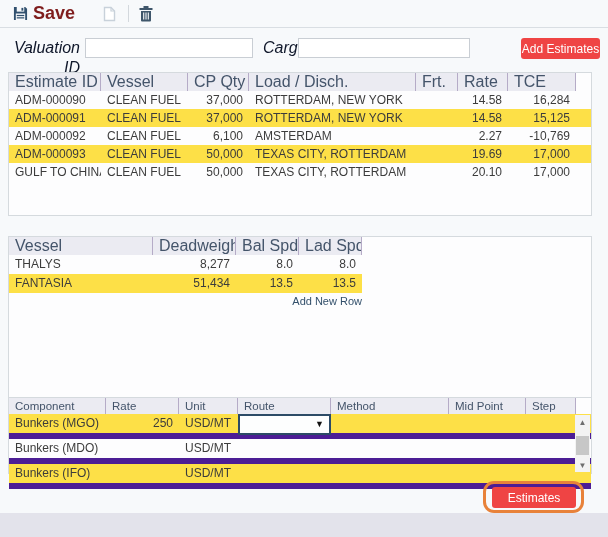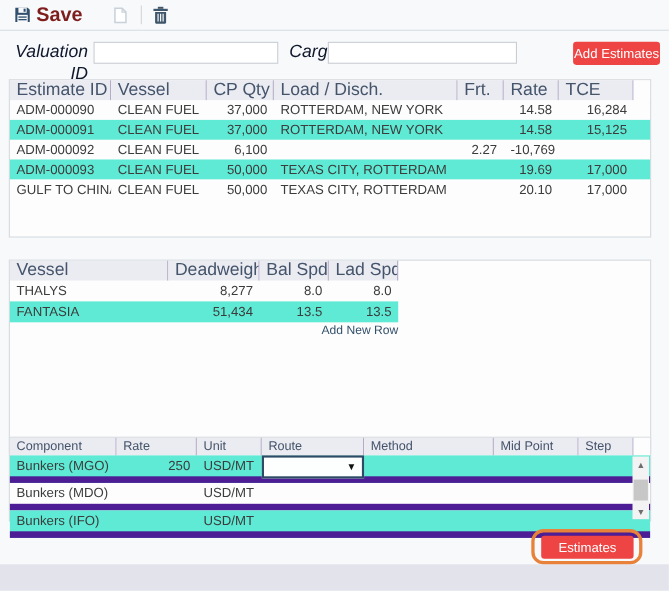--- a/index.html
+++ b/index.html
@@ -61,21 +61,21 @@
     background: #ebebf2; border-right: 1px solid #b5abc7;
     color: #44546a; font-size: 16px; line-height: 18px;
     padding: 0 6px; white-space: nowrap; overflow: hidden;
   }
   .p-cmp .hc { line-height: 16px; font-size: 11.5px; }
   .hc.filler { background: #fdfdfe; border-right: none; }
 
   .bc { padding: 0 6px; line-height: 18px; white-space: nowrap; overflow: hidden; font-size: 12px; }
   .p-ves .bc, .p-cmp .bc { line-height: 19px; }
   .num { text-align: right; }
-  .row-alt { background: #5eead4; }
+  .row-alt { background: #fde047; }
   .p-cmp .grid.brow { border-bottom: 6px solid #4c1d95; }
   .brow { position: relative; }
 
   .add-row-link {
     width: 353px; text-align: right; line-height: 17px;
     color: #33506b; font-size: 11px; cursor: pointer;
   }
 
   
   .dropdown {
@@ -182,20 +182,21 @@
       <div class="bc">ROTTERDAM, NEW YORK</div>
       <div class="bc num"></div>
       <div class="bc num">14.58</div>
       <div class="bc num">15,125</div>
       <div class="bc"></div>
     </div>
     <div class="grid g-est brow">
       <div class="bc">ADM-000092</div>
       <div class="bc">CLEAN FUEL</div>
       <div class="bc num">6,100</div>
+      <div class="bc">AMSTERDAM</div>
       <div class="bc num"></div>
       <div class="bc num">2.27</div>
       <div class="bc num">-10,769</div>
       <div class="bc"></div>
     </div>
     <div class="grid g-est brow row-alt">
       <div class="bc">ADM-000093</div>
       <div class="bc">CLEAN FUEL</div>
       <div class="bc num">50,000</div>
       <div class="bc">TEXAS CITY, ROTTERDAM</div>

